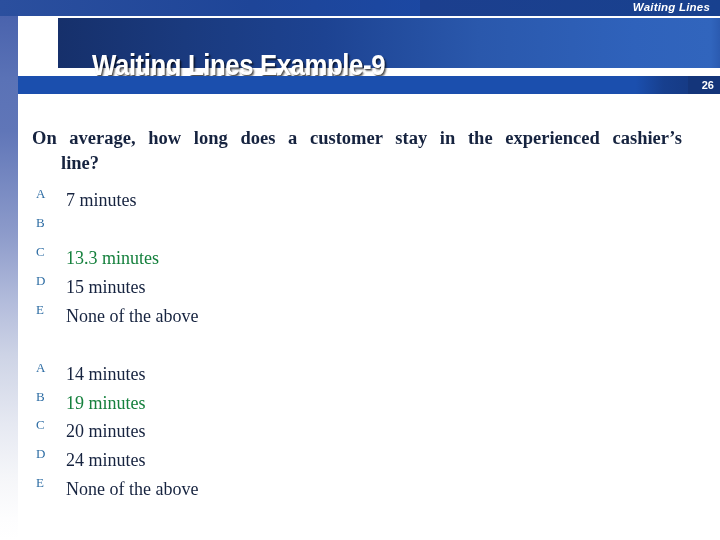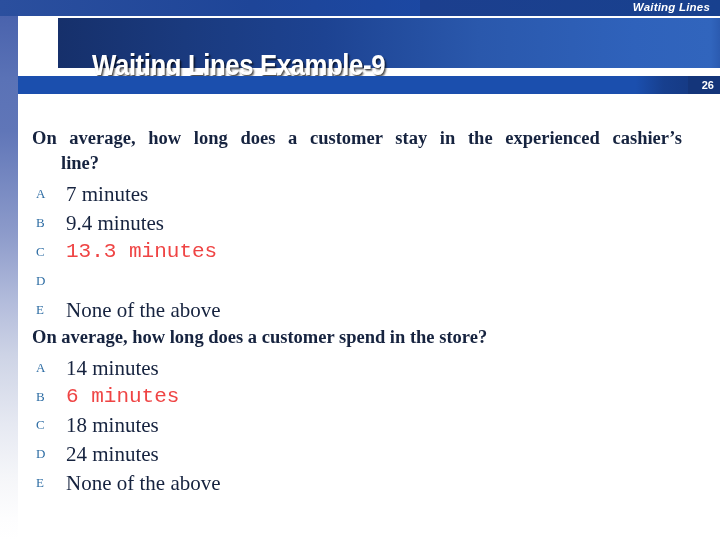--- a/index.html
+++ b/index.html
@@ -164,29 +164,28 @@
     width: 18px;
     text-align: left;
     color: #2e6da4;
     font-family: "Liberation Serif", serif;
     font-size: 13px;
     font-weight: normal;
   }
   .opt-text {
     position: absolute;
     left: 30px;
-    top: 0;
+    top: 8px;
     color: #16233f;
     font-family: "Liberation Serif", serif;
-    font-size: 21px;
+    font-size: 18px;
     white-space: nowrap;
   }
   .opt-text.highlight {
-    color: #ef4444;
-    font-family: Liberation Mono, monospace;
+    color: #15803d;
   }
 </style>
 </head>
 <body>
 
 <div id="slide">
 
   <div class="top-strip"></div>
   <div class="top-strip-right"></div>
   <div class="header-label">Waiting Lines</div>
@@ -205,47 +204,46 @@
 
     <div class="q-line justified" style="left:14px; top:22px; width:650px;">On average, how long does a customer stay in the experienced cashier’s</div>
     <div class="q-line" style="left:43px; top:47px;">line?</div>
 
     <div class="opt-row" style="top:76px;">
       <span class="opt-letter">A</span>
       <span class="opt-text">7 minutes</span>
     </div>
     <div class="opt-row" style="top:105px;">
       <span class="opt-letter">B</span>
-      <span class="opt-text">9.4 minutes</span>
     </div>
     <div class="opt-row" style="top:134px;">
       <span class="opt-letter">C</span>
       <span class="opt-text highlight">13.3 minutes</span>
     </div>
     <div class="opt-row" style="top:163px;">
       <span class="opt-letter">D</span>
+      <span class="opt-text">15 minutes</span>
     </div>
     <div class="opt-row" style="top:192px;">
       <span class="opt-letter">E</span>
       <span class="opt-text">None of the above</span>
     </div>
 
-    <div class="q-line" style="left:14px; top:221px;">On average, how long does a customer spend in the store?</div>
 
     <div class="opt-row" style="top:250px;">
       <span class="opt-letter">A</span>
       <span class="opt-text">14 minutes</span>
     </div>
     <div class="opt-row" style="top:279px;">
       <span class="opt-letter">B</span>
-      <span class="opt-text highlight">6 minutes</span>
+      <span class="opt-text highlight">19 minutes</span>
     </div>
     <div class="opt-row" style="top:307px;">
       <span class="opt-letter">C</span>
-      <span class="opt-text">18 minutes</span>
+      <span class="opt-text">20 minutes</span>
     </div>
     <div class="opt-row" style="top:336px;">
       <span class="opt-letter">D</span>
       <span class="opt-text">24 minutes</span>
     </div>
     <div class="opt-row" style="top:365px;">
       <span class="opt-letter">E</span>
       <span class="opt-text">None of the above</span>
     </div>
 

